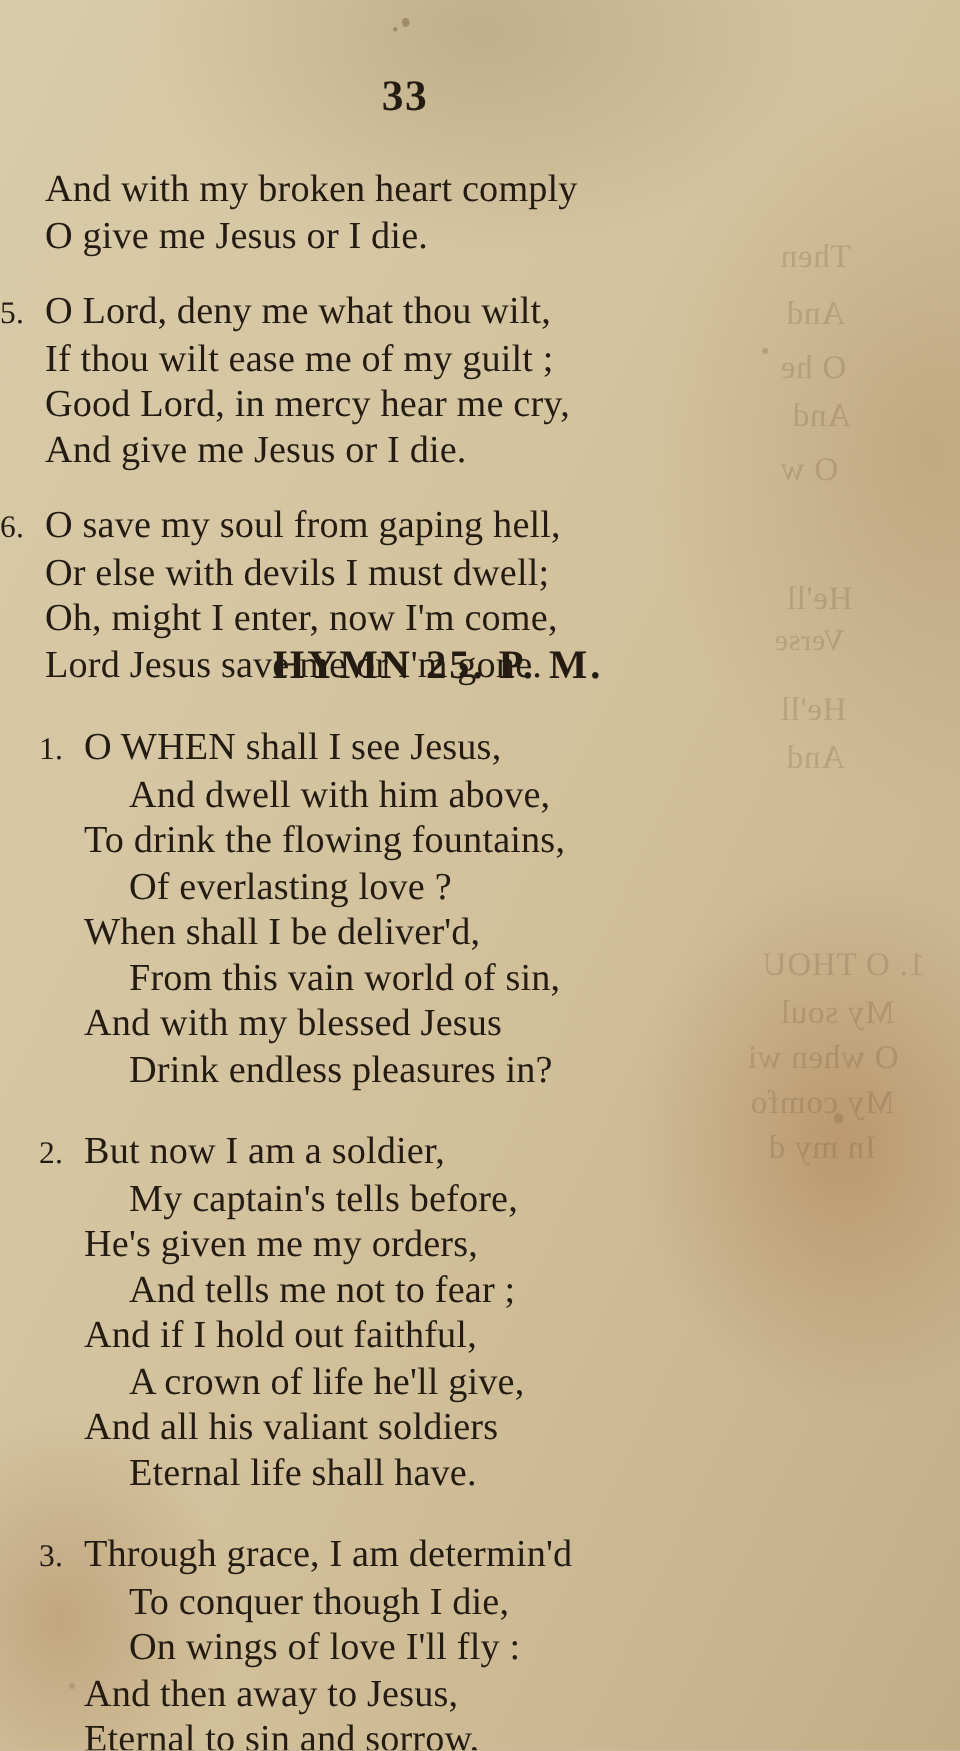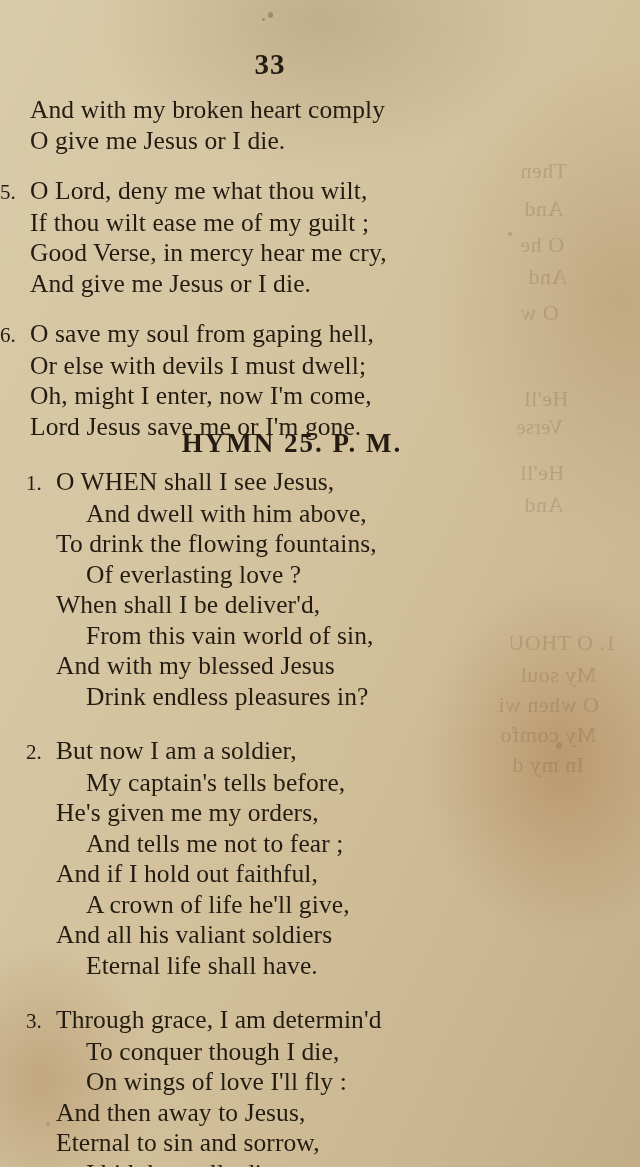--- a/index.html
+++ b/index.html
@@ -56,20 +56,21 @@
     width: 540px;
     text-align: center;
     font-size: 29px;
     font-weight: bold;
     letter-spacing: 1px;
   }
   .verse-block {
     position: absolute;
     left: 30px;
     width: 480px;
+    margin-top: 16px;
   }
   .line {
     font-size: 25.5px;
     line-height: 30.5px;
     white-space: pre;
     letter-spacing: 0.1px;
   }
   .ind0 { padding-left: 0px; }
   .ind1 { padding-left: 30px; }
   .vnum {
@@ -122,21 +123,21 @@
     <div class="page-number">33</div>
 
     <div class="verse-block" id="cont-block" style="top:95px;">
         <div style="margin-bottom: 20px;">
           <div class="line ind0">And with my broken heart comply</div>
           <div class="line ind0">O give me Jesus or I die.</div>
         </div>
         <div style="margin-bottom: 20px;">
           <div class="line ind0"><span class="vnum">5.</span><span>O Lord, deny me what thou wilt,</span></div>
           <div class="line ind0">If thou wilt ease me of my guilt ;</div>
-          <div class="line ind0">Good Verse, in mercy hear me cry,</div>
+          <div class="line ind0">Good Lord, in mercy hear me cry,</div>
           <div class="line ind0">And give me Jesus or I die.</div>
         </div>
         <div style="margin-bottom: 20px;">
           <div class="line ind0"><span class="vnum">6.</span><span>O save my soul from gaping hell,</span></div>
           <div class="line ind0">Or else with devils I must dwell;</div>
           <div class="line ind0">Oh, might I enter, now I'm come,</div>
           <div class="line ind0">Lord Jesus save me or I'm gone.</div>
         </div>
       </div>
 

